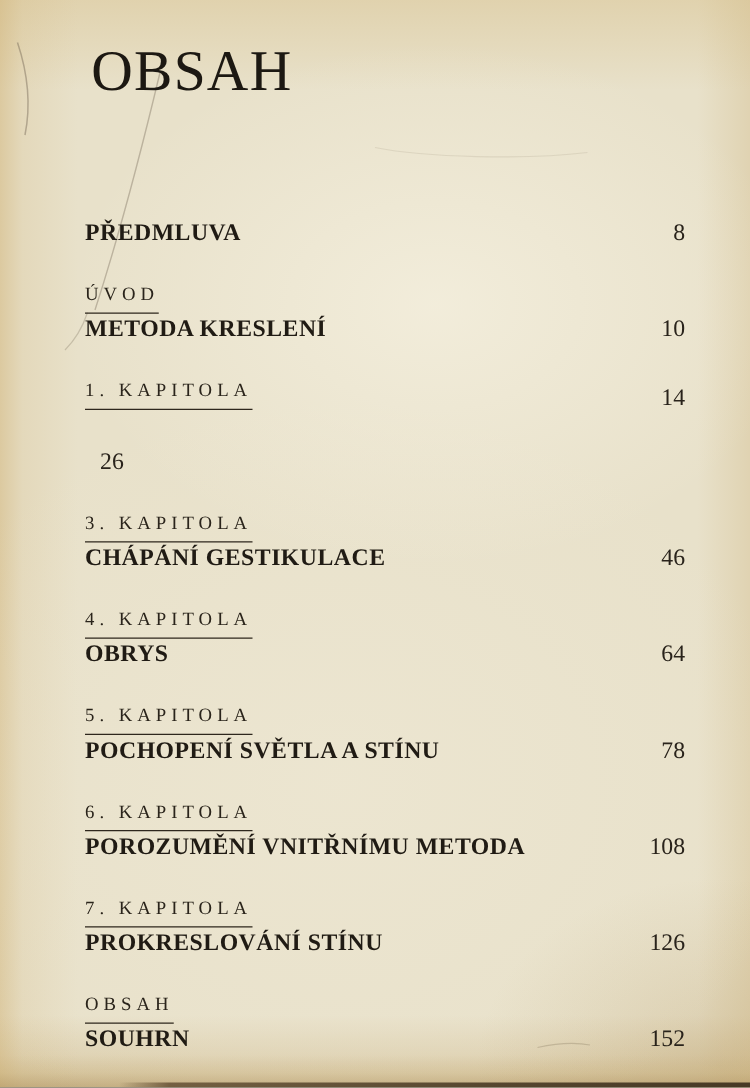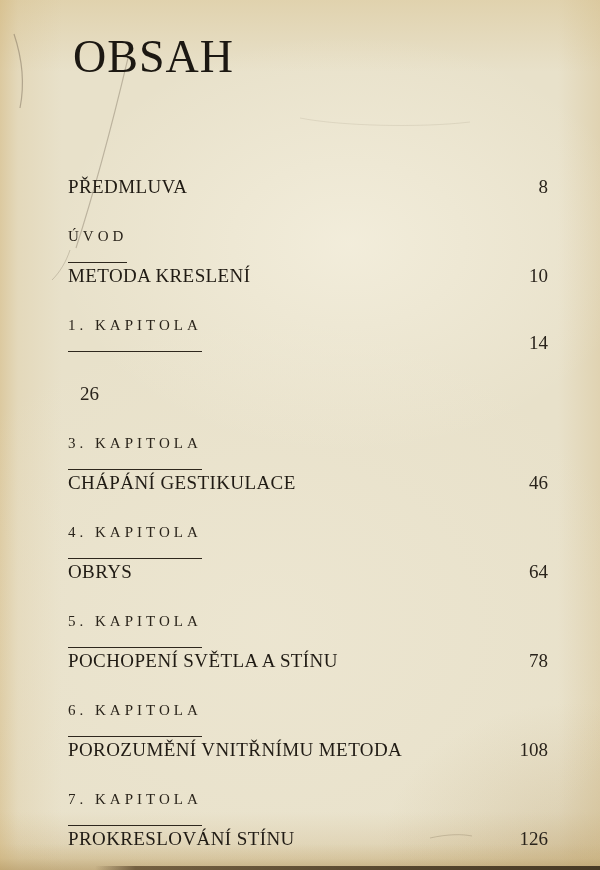--- a/index.html
+++ b/index.html
@@ -56,28 +56,28 @@
     min-width: 0;
   }
   .entry-label {
     display: inline-block;
     font-size: 15px;
     line-height: 17px;
     letter-spacing: 4px;
     font-weight: normal;
     color: #2a241b;
     border-bottom: 1.5px solid #2e271d;
-    padding-bottom: 17px;
+    padding-bottom: 5px;
     margin-bottom: 2px;
     white-space: nowrap;
   }
   .entry-title {
     font-size: 19px;
     line-height: 22px;
-    font-weight: normal;
+    font-weight: bold;
     letter-spacing: 0.4px;
     color: #201b14;
     white-space: nowrap;
   }
   .entry-page {
     font-size: 19px;
     line-height: 22px;
     font-weight: normal;
     color: #29231b;
     padding-left: 12px;

